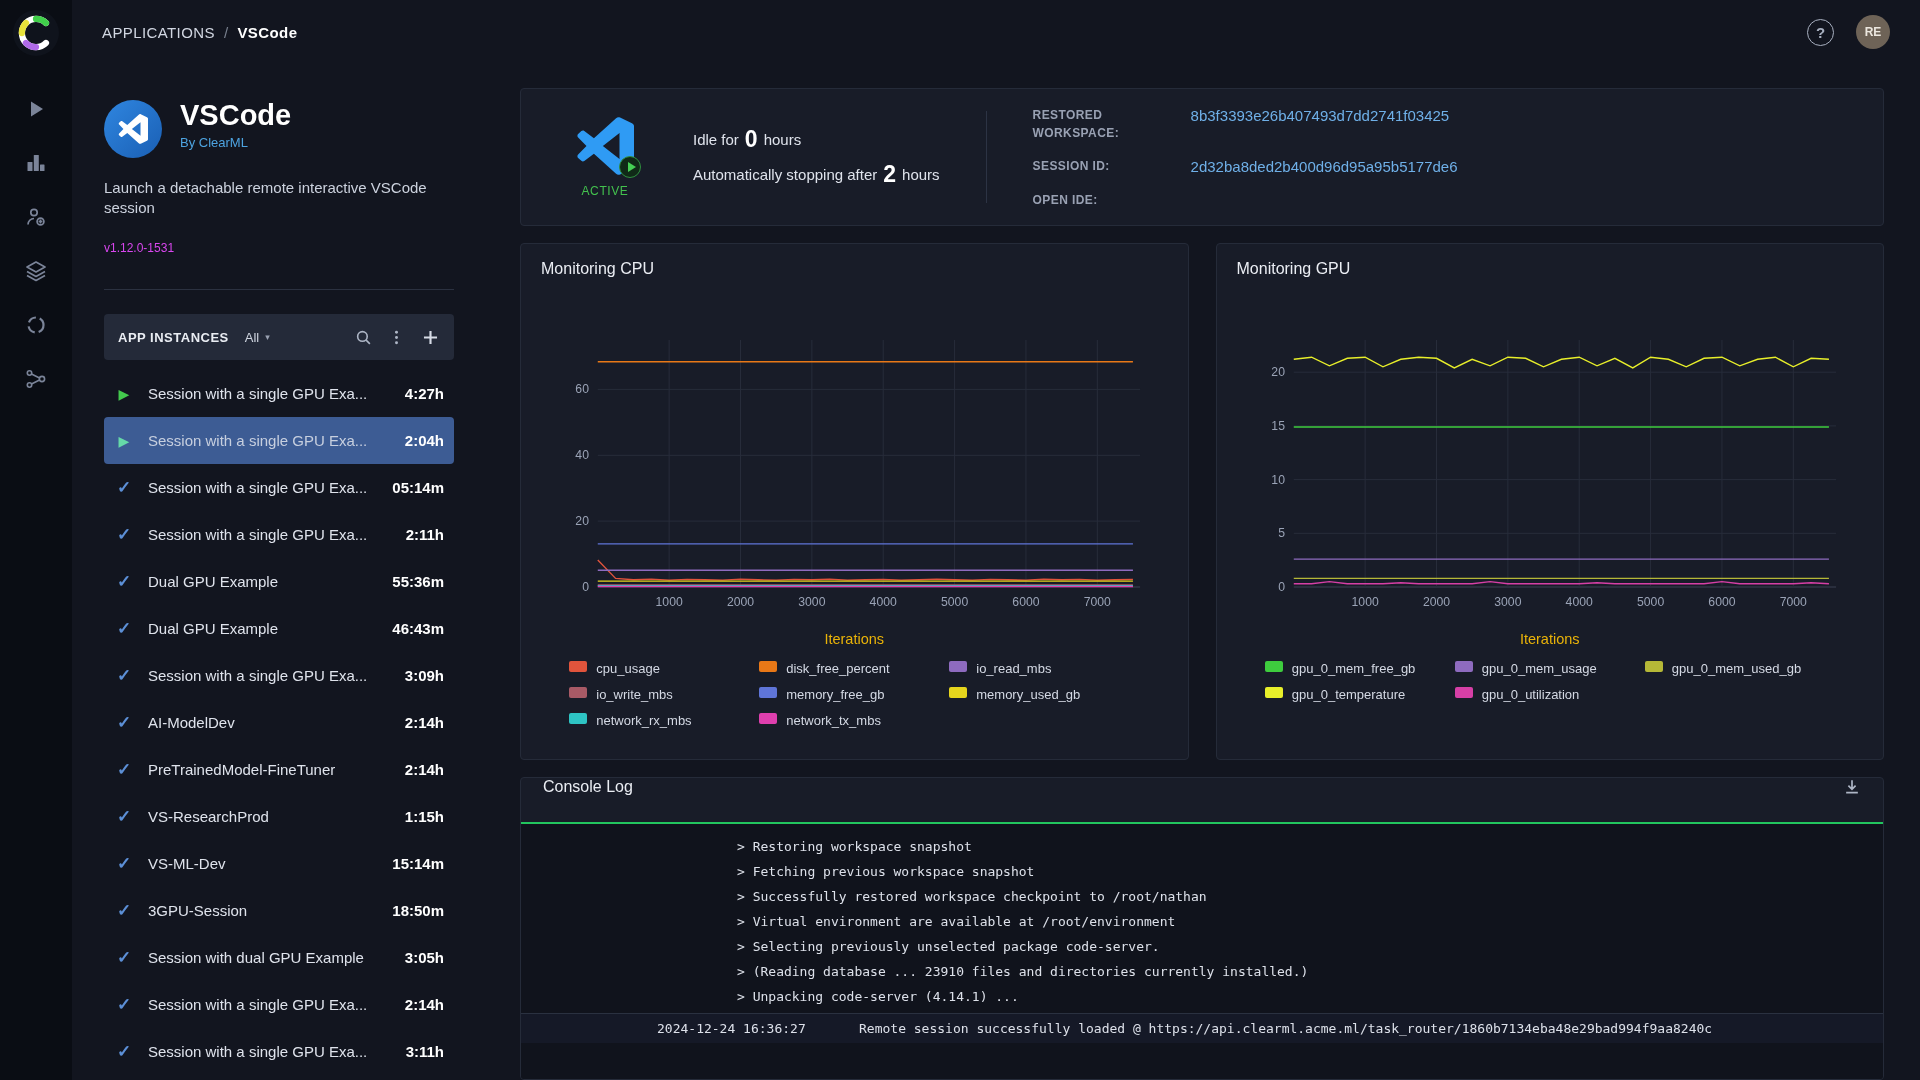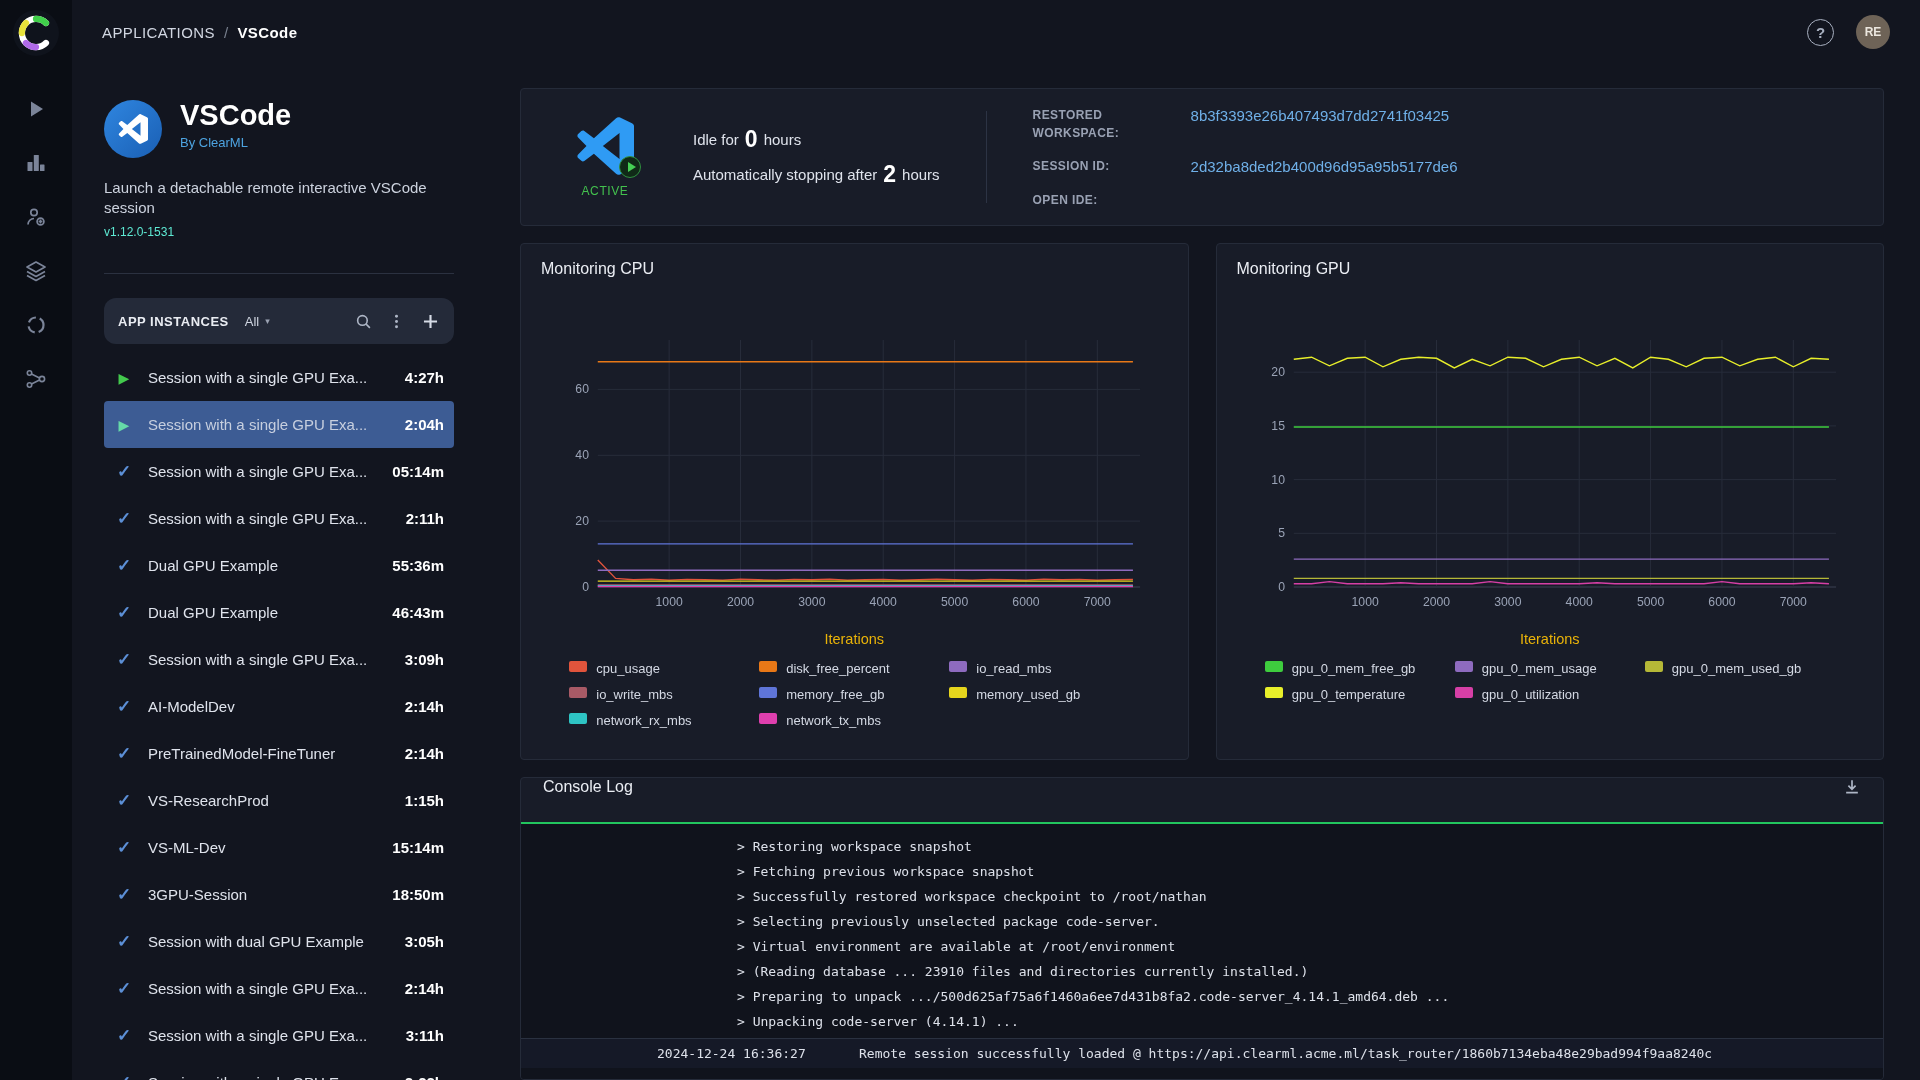--- a/index.html
+++ b/index.html
@@ -34,23 +34,23 @@
 
 
 .left-panel{width:350px;flex:none;display:flex;flex-direction:column;min-height:0;margin-top:12px}
 .app-head{display:flex;gap:18px;align-items:flex-start}
 .app-logo-circle{width:58px;height:58px;border-radius:50%;
   background:linear-gradient(135deg,#2f86e0,#1a5fb4);display:flex;align-items:center;justify-content:center;flex:none}
 .app-logo-circle svg{width:30px;height:30px}
 .app-title{font-size:29px;font-weight:700;color:#fff;line-height:1.1}
 .app-by{font-size:13px;color:#4da3e0;margin-top:3px;cursor:pointer}
 .app-desc{margin-top:20px;font-size:15px;color:#ccd2de;line-height:1.3}
-.app-version{margin-top:8px;font-size:12px;color:#5eead4}
+.app-version{margin-top:24px;font-size:12px;color:#d946ef}
 .panel-divider{height:1px;background:#2b3140;margin:34px 0 24px}
-.inst-toolbar{background:#242a39;border-radius:12px;height:46px;display:flex;align-items:center;
+.inst-toolbar{background:#242a39;border-radius:4px;height:46px;display:flex;align-items:center;
   padding:0 14px;gap:16px;flex:none}
 .inst-toolbar-title{font-size:13px;font-weight:700;letter-spacing:.5px;color:#eaedf3}
 .inst-filter{display:flex;align-items:center;gap:6px;color:#cfd5e0;font-size:13px;cursor:pointer}
 .caret{font-size:9px;color:#9aa2b2}
 .toolbar-spacer{flex:1}
 .tb-icon{color:#aeb6c6;cursor:pointer;display:flex;align-items:center}
 .tb-icon svg{width:17px;height:17px}
 .tb-icon.plus svg{width:19px;height:19px;color:#d6dbe6}
 .inst-list{flex:1;overflow:hidden;margin-top:10px}
 .inst-row{height:47px;display:flex;align-items:center;gap:14px;padding:0 10px;border-radius:4px;cursor:pointer}
@@ -503,30 +503,27 @@
               <div class="log-row plain">
                 <span class="log-text">&gt; Restoring workspace snapshot</span>
               </div>
               <div class="log-row plain">
                 <span class="log-text">&gt; Fetching previous workspace snapshot</span>
               </div>
               <div class="log-row plain">
                 <span class="log-text">&gt; Successfully restored workspace checkpoint to /root/nathan</span>
               </div>
               <div class="log-row plain">
+                <span class="log-text">&gt; Virtual environment are available at /root/environment</span>
+              </div>
+              <div class="log-row plain">
                 <span class="log-text">&gt; Selecting previously unselected package code-server.</span>
               </div>
               <div class="log-row plain">
-                <span class="log-text">&gt; Virtual environment are available at /root/environment</span>
-              </div>
-              <div class="log-row plain">
                 <span class="log-text">&gt; (Reading database ... 23910 files and directories currently installed.)</span>
-              </div>
-              <div class="log-row plain">
-                <span class="log-text">&gt; Preparing to unpack .../500d625af75a6f1460a6ee7d431b8fa2.code-server_4.14.1_amd64.deb ...</span>
               </div>
               <div class="log-row plain">
                 <span class="log-text">&gt; Unpacking code-server (4.14.1) ...</span>
               </div>
               <div class="log-row highlight">
                 <span class="log-ts">2024-12-24 16:36:27</span>
                 <span class="log-text">Remote session successfully loaded @ https://api.clearml.acme.ml/task_router/1860b7134eba48e29bad994f9aa8240c</span>
               </div>
             </div>
         </div>

